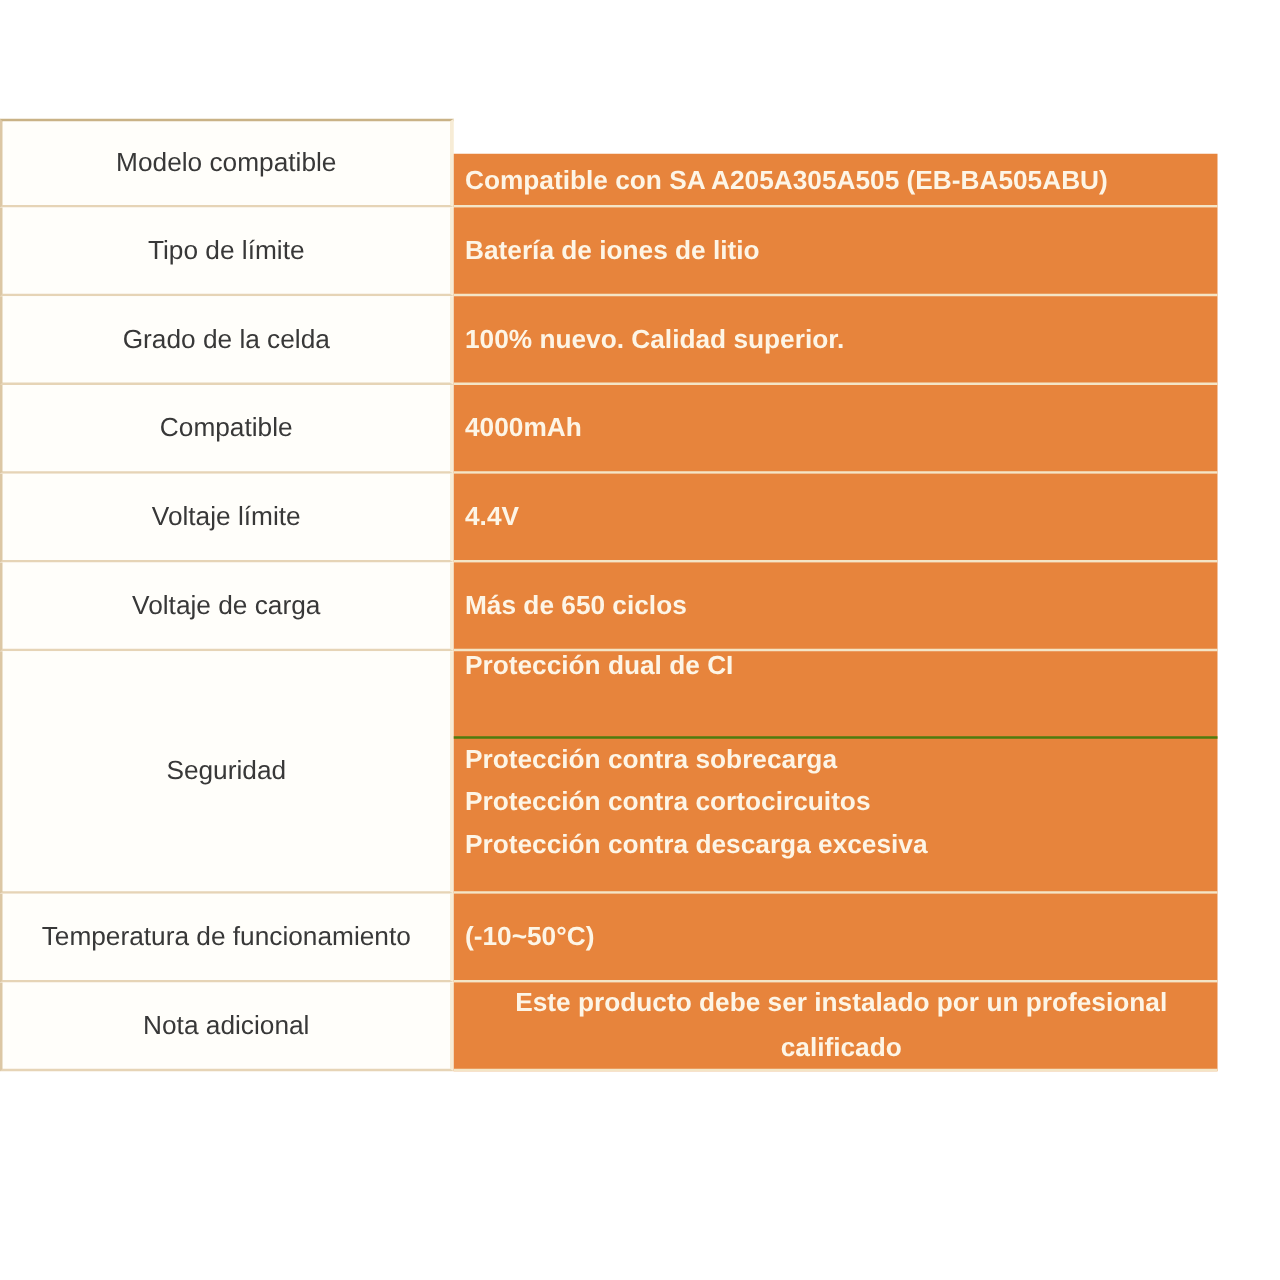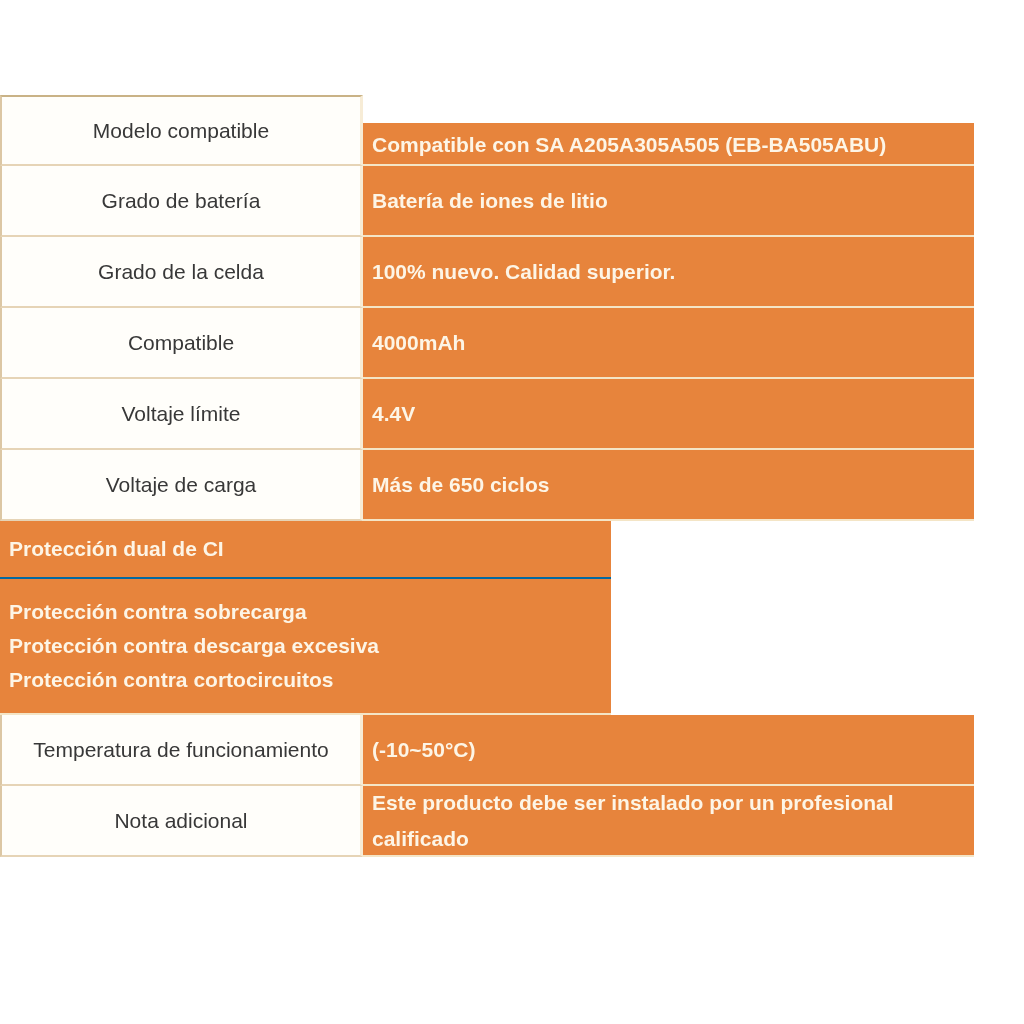--- a/index.html
+++ b/index.html
@@ -52,57 +52,58 @@
   .row:first-child .cell-v { border-top: 2px solid transparent; margin-top: 28px; }
   .nowrap { white-space: nowrap; }
   
   .cell-v.split {
     flex-direction: column;
     align-items: stretch;
     padding-left: 0;
   }
   .subcell-top {
     box-sizing: border-box;
-    height: 58px;
-    border-bottom: 2px solid #0369a1;
+    height: 70px;
+    border-bottom: 2px solid #4d7c0f;
     display: flex;
-    align-items: center;
+    align-items: flex-start;
     padding-left: 9px;
   }
   .subcell-bottom {
     box-sizing: border-box;
     flex: 1;
     display: flex;
     flex-direction: column;
-    justify-content: center;
+    justify-content: flex-start;
     padding-left: 9px;
     line-height: 34px;
   }
   .wrap-2 {
     line-height: 36px;
     padding-right: 0;
+    text-align: center;
   }
 </style>
 </head>
 <body>
 
 <div class="spec-table">
 
   <div class="row h71">
     <div class="cell-l">
       <span>Modelo compatible</span>
     </div>
     <div class="cell-v">
       <span class="nowrap">Compatible con  SA A205A305A505 (EB-BA505ABU)</span>
     </div>
   </div>
 
   <div class="row h71">
     <div class="cell-l">
-      <span>Grado de batería</span>
+      <span>Tipo de límite</span>
     </div>
     <div class="cell-v">
       <span class="nowrap">Batería de iones de litio</span>
     </div>
   </div>
 
   <div class="row h71">
     <div class="cell-l">
       <span>Grado de la celda</span>
     </div>
@@ -133,28 +134,31 @@
   <div class="row h71">
     <div class="cell-l">
       <span>Voltaje de carga</span>
     </div>
     <div class="cell-v">
       <span class="nowrap">Más de 650 ciclos</span>
     </div>
   </div>
 
   <div class="row h194">
+    <div class="cell-l">
+      <span>Seguridad</span>
+    </div>
     <div class="cell-v split">
       <div class="subcell-top">
         <span class="nowrap">Protección dual de CI</span>
       </div>
       <div class="subcell-bottom">
         <span class="nowrap">Protección contra sobrecarga</span>
+        <span class="nowrap">Protección contra cortocircuitos</span>
         <span class="nowrap">Protección contra descarga excesiva</span>
-        <span class="nowrap">Protección contra cortocircuitos</span>
       </div>
     </div>
   </div>
 
   <div class="row h71">
     <div class="cell-l">
       <span>Temperatura de funcionamiento</span>
     </div>
     <div class="cell-v">
       <span class="nowrap">(-10~50°C)</span>

